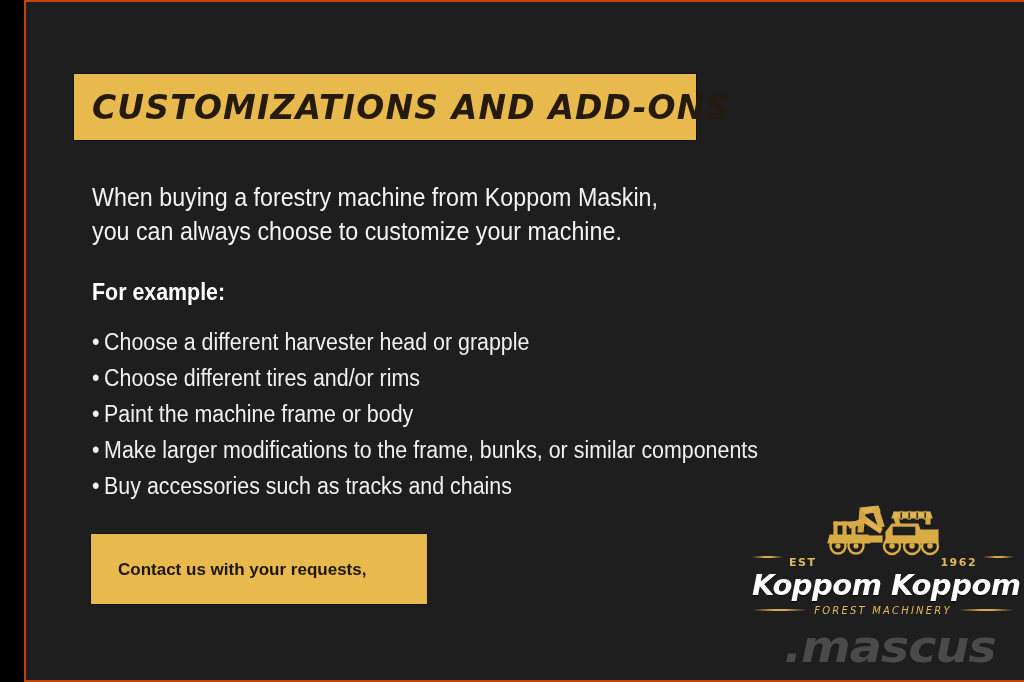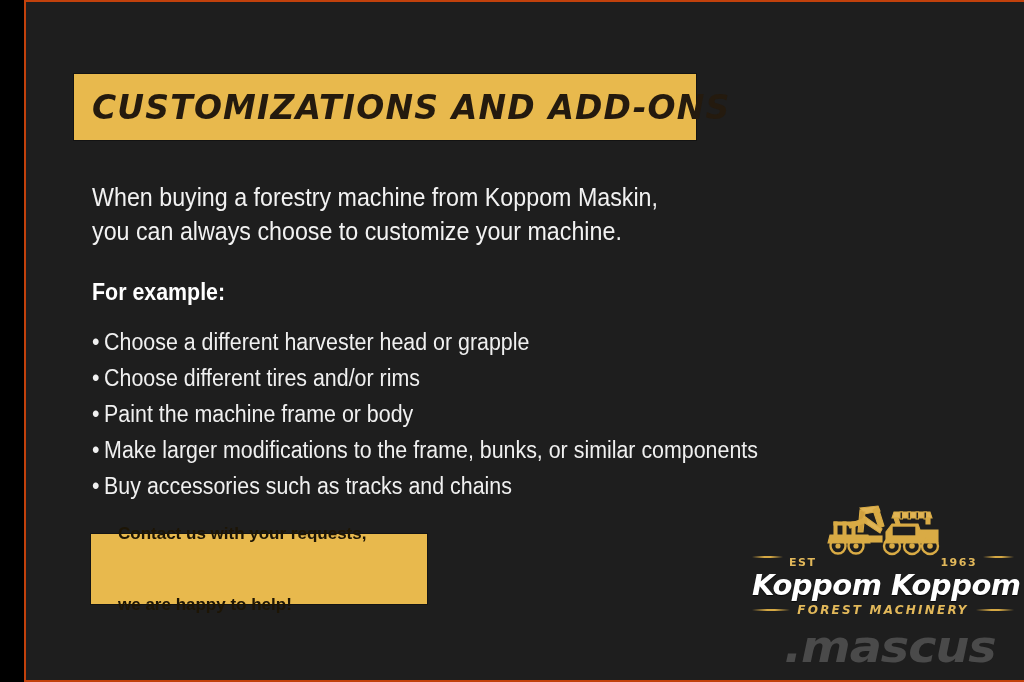--- a/index.html
+++ b/index.html
@@ -192,22 +192,22 @@
     left: 0;
     top: 101px;
     width: 100%;
     height: 14px;
     display: flex;
     align-items: center;
     justify-content: space-between;
   }
   .logo-sub {
     font-family: "DejaVu Sans", sans-serif;
-    font-size: 12px;
-    font-weight: bold;
+    font-size: 10px;
+    font-weight: normal;
     font-style: italic;
     color: #e2b85a;
     letter-spacing: 2.2px;
     padding: 0 7px;
     white-space: nowrap;
   }
 
   
   .mascus-watermark {
     position: absolute;
@@ -258,21 +258,20 @@
       <span>Make larger modifications to the frame, bunks, or similar components</span>
     </li>
     <li class="bullet-item">
       <span class="bullet-dot">•</span>
       <span>Buy accessories such as tracks and chains</span>
     </li>
   </ul>
 
   <div class="contact-box">
     <div class="contact-line">Contact us with your requests,</div>
-    <div class="contact-line">we are happy to help!</div>
   </div>
 
   <div class="logo-block">
 
     <svg class="logo-machine" viewBox="0 0 150 54">
       <g fill="#d9ab45" stroke="#d9ab45" stroke-width="1.1">
 
         <path d="M52 6 L70 4 L72 9 L56 12 Z" fill="#e0b455"></path>
         <path d="M70 5 L76 24 L71 26 L65 8 Z" fill="#d9ab45"></path>
         <path d="M52 8 L50 30 L55 30 L57 10 Z" fill="#cfa03e"></path>
@@ -312,21 +311,21 @@
         <circle cx="84" cy="44" r="2.8"></circle>
         <circle cx="104" cy="44" r="2.8"></circle>
         <circle cx="122" cy="44" r="2.8"></circle>
       </g>
     </svg>
 
     <div class="logo-estrow">
       <span class="logo-rule"></span>
       <span class="logo-est">EST</span>
       <span class="logo-est-spacer"></span>
-      <span class="logo-est">1963</span>
+      <span class="logo-est">1962</span>
       <span class="logo-rule"></span>
     </div>
 
     <div class="logo-wordmark">Koppom Koppom</div>
 
     <div class="logo-subrow">
       <span class="logo-rule"></span>
       <span class="logo-sub">FOREST MACHINERY</span>
       <span class="logo-rule"></span>
     </div>

